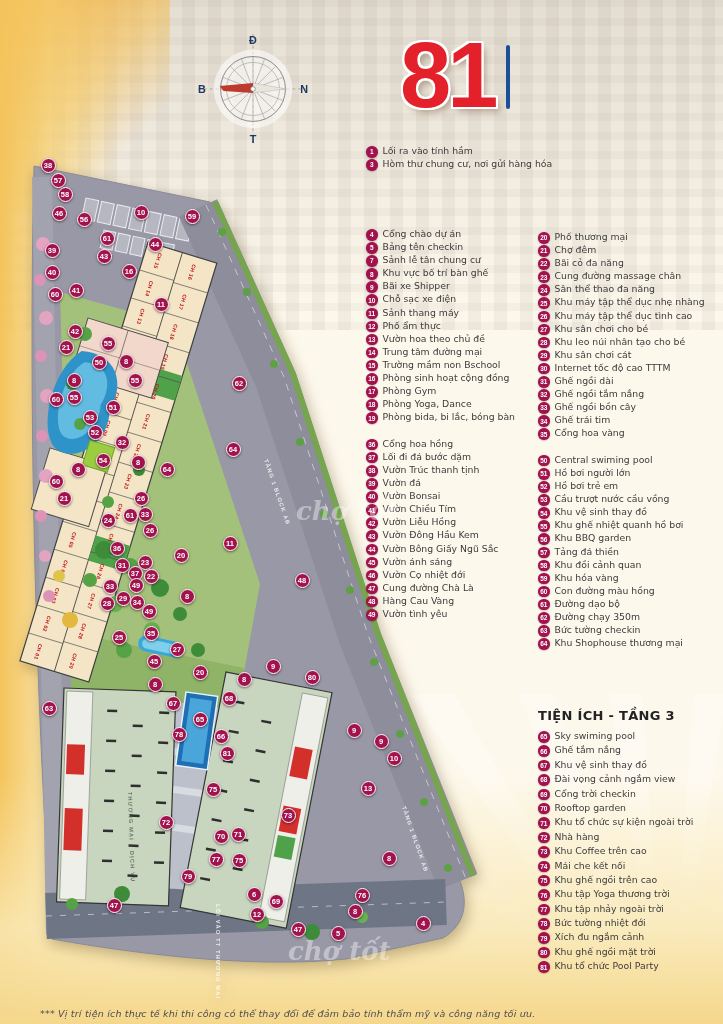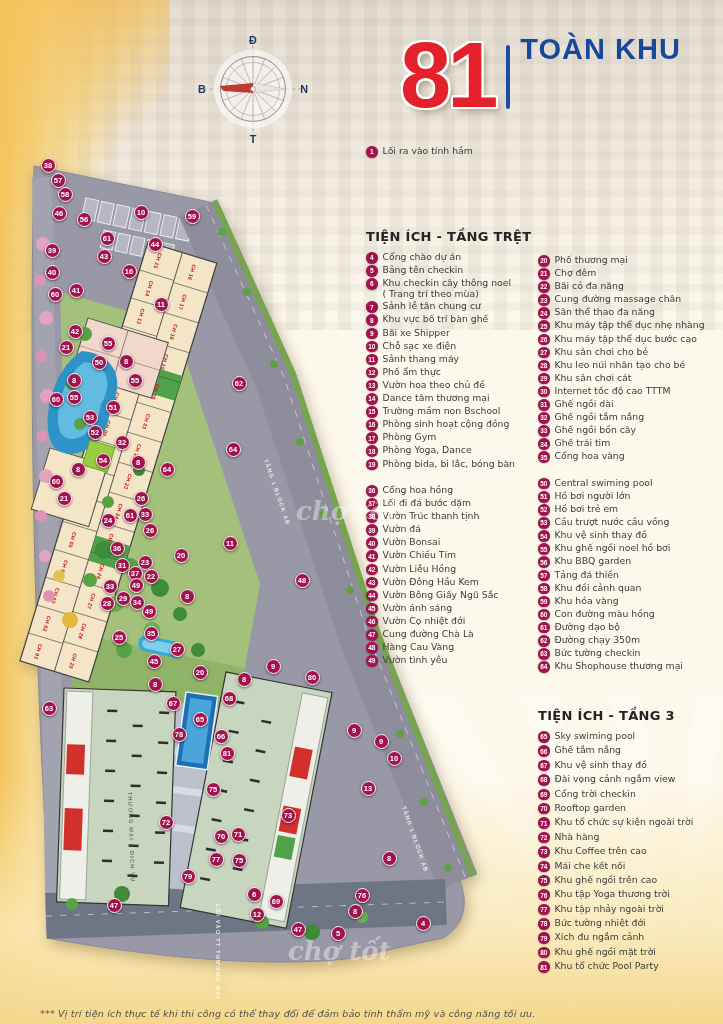--- a/index.html
+++ b/index.html
@@ -105,21 +105,20 @@
       <text x="60" y="117">T</text>
       <text x="8" y="66">B</text>
     </g>
   </svg>
 </div>
 
 <div id="title">
   <div class="num">81</div>
   <div class="bar"></div>
   <div class="col">
-    <div class="main">TOÀN KHU</div>
   </div>
 </div>
 
 <div id="map">
   <svg id="site" viewBox="0 0 465 850" width="465" height="850">
 
     <path d="M22,14 L198,50 C222,88 242,152 266,226 L350,488 L449,732
       C457,755 450,775 431,786 L334,807 C240,817 118,801 40,787 C24,560 16,260 22,14 Z" fill="#9998A6" stroke="#8a8a98" stroke-width="1"></path>
     <path d="M30,25 L44,782" stroke="#A3A2AF" stroke-width="20" fill="none"></path>
 
@@ -451,42 +450,40 @@
 </div>
 
 <div id="lists">
   <section id="sec-basement">
     <div>
         <div class="grp">
           <div class="li">
             <span class="badge">1</span>
             <span class="lbl">Lối ra vào tính hầm</span>
           </div>
+          <div class="li">
+            <span class="badge">3</span>
+            <span class="lbl">Hòm thư chung cư, nơi gửi hàng hóa</span>
+          </div>
         </div>
       </div>
   </section>
   <section id="sec-ground">
-    <h2 class="sec">TIỆN ÍCH - TẦNG TRỆT</h2>
     <div class="cols">
       <div class="colL">
           <div class="grp">
             <div class="li">
               <span class="badge">4</span>
               <span class="lbl">Cổng chào dự án</span>
             </div>
             <div class="li">
               <span class="badge">5</span>
               <span class="lbl">Bảng tên checkin</span>
             </div>
             <div class="li">
-              <span class="badge">6</span>
-              <span class="lbl">Khu checkin cây thông noel
-( Trang trí theo mùa)</span>
-            </div>
-            <div class="li">
               <span class="badge">7</span>
               <span class="lbl">Sảnh lễ tân chung cư</span>
             </div>
             <div class="li">
               <span class="badge">8</span>
               <span class="lbl">Khu vực bố trí bàn ghế</span>
             </div>
             <div class="li">
               <span class="badge">9</span>
               <span class="lbl">Bãi xe Shipper</span>
@@ -502,21 +499,21 @@
             <div class="li">
               <span class="badge">12</span>
               <span class="lbl">Phố ẩm thực</span>
             </div>
             <div class="li">
               <span class="badge">13</span>
               <span class="lbl">Vườn hoa theo chủ đề</span>
             </div>
             <div class="li">
               <span class="badge">14</span>
-              <span class="lbl">Dance tâm thương mại</span>
+              <span class="lbl">Trung tâm đường mại</span>
             </div>
             <div class="li">
               <span class="badge">15</span>
               <span class="lbl">Trường mầm non Bschool</span>
             </div>
             <div class="li">
               <span class="badge">16</span>
               <span class="lbl">Phòng sinh hoạt cộng đồng</span>
             </div>
             <div class="li">
@@ -612,21 +609,21 @@
             <div class="li">
               <span class="badge">24</span>
               <span class="lbl">Sân thể thao đa năng</span>
             </div>
             <div class="li">
               <span class="badge">25</span>
               <span class="lbl">Khu máy tập thể dục nhẹ nhàng</span>
             </div>
             <div class="li">
               <span class="badge">26</span>
-              <span class="lbl">Khu máy tập thể dục bước cao</span>
+              <span class="lbl">Khu máy tập thể dục tình cao</span>
             </div>
             <div class="li">
               <span class="badge">27</span>
               <span class="lbl">Khu sân chơi cho bé</span>
             </div>
             <div class="li">
               <span class="badge">28</span>
               <span class="lbl">Khu leo núi nhân tạo cho bé</span>
             </div>
             <div class="li">
@@ -674,21 +671,21 @@
             <div class="li">
               <span class="badge">53</span>
               <span class="lbl">Cầu trượt nước cầu vồng</span>
             </div>
             <div class="li">
               <span class="badge">54</span>
               <span class="lbl">Khu vệ sinh thay đồ</span>
             </div>
             <div class="li">
               <span class="badge">55</span>
-              <span class="lbl">Khu ghế ngồi noel hồ bơi</span>
+              <span class="lbl">Khu ghế nhiệt quanh hồ bơi</span>
             </div>
             <div class="li">
               <span class="badge">56</span>
               <span class="lbl">Khu BBQ garden</span>
             </div>
             <div class="li">
               <span class="badge">57</span>
               <span class="lbl">Tảng đá thiền</span>
             </div>
             <div class="li">

